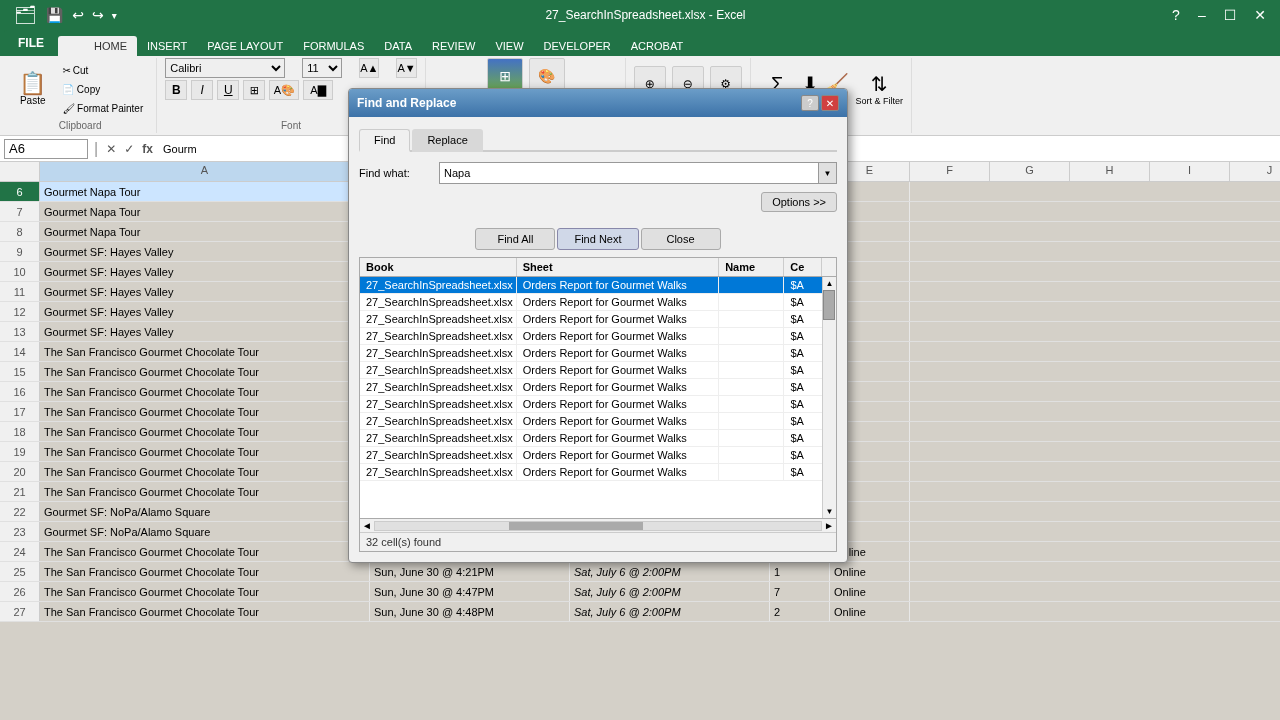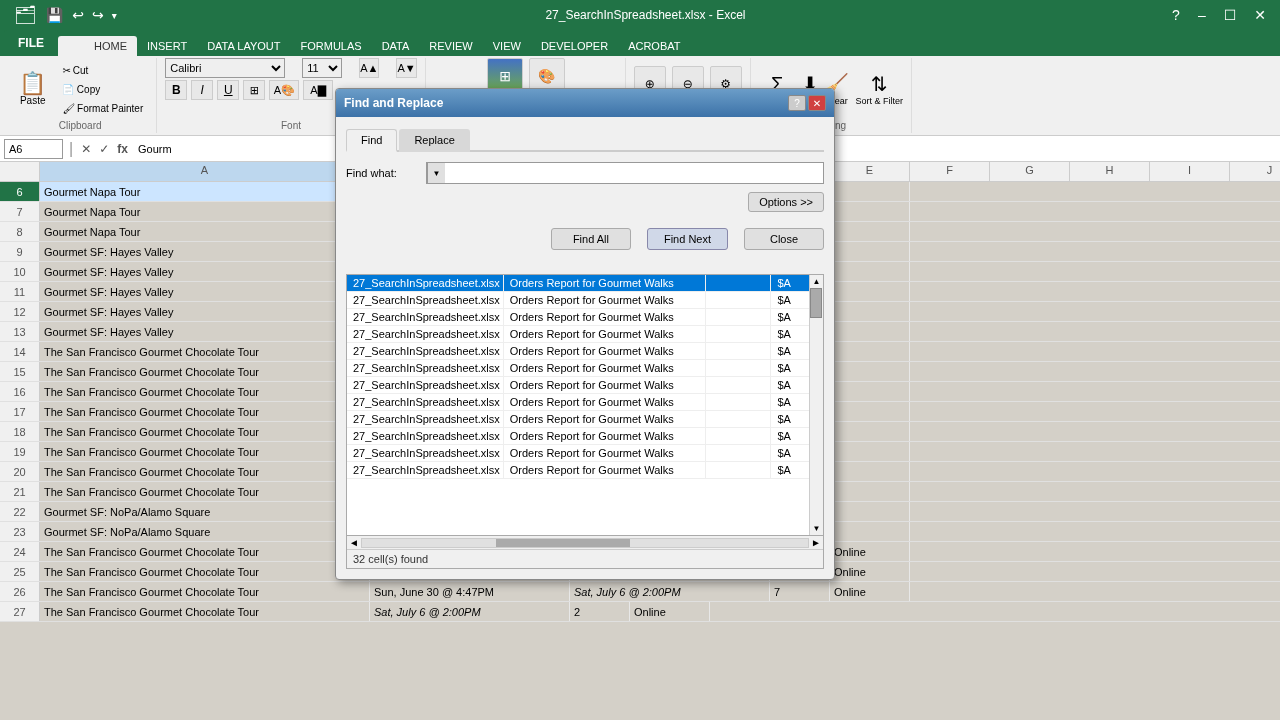--- a/index.html
+++ b/index.html
@@ -99,24 +99,24 @@
     .formula-bar {
       background: #fff;
       border-bottom: 1px solid #ccc;
       display: flex;
       align-items: center;
       height: 26px;
       padding: 0 4px;
       gap: 4px;
     }
     .name-box {
-      width: 59px;
+      width: 84px;
       border: 1px solid #999;
       padding: 1px 4px;
-      font-size: 11px;
+      font-size: 13px;
       height: 20px;
     }
     .formula-bar-sep { color: #999; font-size: 16px; margin: 0 2px; }
     .formula-icon { cursor: pointer; color: #555; font-size: 12px; padding: 2px; }
     .formula-input {
       flex: 1;
       border: none;
       outline: none;
       font-size: 11px;
       padding: 1px 4px;
@@ -190,21 +190,21 @@
 
     
     .dialog-overlay {
       position: fixed;
       top: 0; left: 0; right: 0; bottom: 0;
       z-index: 100;
     }
     .dialog {
       position: absolute;
       top: 88px;
-      left: 335px;
+      left: 348px;
       width: 500px;
       background: #f0f0f0;
       border: 1px solid #888;
       border-radius: 4px;
       box-shadow: 3px 3px 10px rgba(0,0,0,0.4);
       z-index: 101;
     }
     .dialog-titlebar {
       background: linear-gradient(to bottom, #6b9dc8, #3c72a8);
       color: white;
@@ -301,23 +301,23 @@
       font-size: 11px;
       background: #e0e0e0;
       border: 1px solid #aaa;
       border-radius: 3px;
       cursor: pointer;
     }
 
     
     .action-btns {
       display: flex;
-      justify-content: flex-end;
-      gap: 16px;
-      margin-bottom: 24px;
+      justify-content: center;
+      gap: 2px;
+      margin-bottom: 7px;
     }
     .action-btn {
       padding: 4px 16px;
       font-size: 11px;
       background: #e0e0e0;
       border: 1px solid #aaa;
       border-radius: 3px;
       cursor: pointer;
       min-width: 80px;
     }
@@ -462,21 +462,21 @@
     <button class="title-bar-btn">–</button>
     <button class="title-bar-btn">☐</button>
     <button class="title-bar-btn">✕</button>
   </div>
 </div>
 
 <div class="ribbon-tabs">
   <button class="ribbon-tab file-tab">FILE</button>
   <div class="ribbon-tab active">HOME</div>
   <div class="ribbon-tab">INSERT</div>
-  <div class="ribbon-tab">DATA LAYOUT</div>
+  <div class="ribbon-tab">PAGE LAYOUT</div>
   <div class="ribbon-tab">FORMULAS</div>
   <div class="ribbon-tab">DATA</div>
   <div class="ribbon-tab">REVIEW</div>
   <div class="ribbon-tab">VIEW</div>
   <div class="ribbon-tab">DEVELOPER</div>
   <div class="ribbon-tab">ACROBAT</div>
 </div>
 
 <div class="ribbon">
 
@@ -786,20 +786,21 @@
         <div class="row-num">26</div>
         <div class="sheet-cell col-a">The San Francisco Gourmet Chocolate Tour</div>
         <div class="sheet-cell col-b">Sun, June 30 @ 4:47PM</div>
         <div class="sheet-cell col-c">Sat, July 6 @ 2:00PM</div>
         <div class="sheet-cell col-d">7</div>
         <div class="sheet-cell col-e">Online</div>
       </div>
       <div class="sheet-row">
         <div class="row-num">27</div>
         <div class="sheet-cell col-a">The San Francisco Gourmet Chocolate Tour</div>
+        <div class="sheet-cell col-b">Sun, June 30 @ 4:48PM</div>
         <div class="sheet-cell col-c">Sat, July 6 @ 2:00PM</div>
         <div class="sheet-cell col-d">2</div>
         <div class="sheet-cell col-e">Online</div>
       </div>
     </div>
 </div>
 
 <div class="dialog-overlay">
   <div class="dialog">
 
@@ -814,36 +815,44 @@
     <div class="dialog-body">
 
       <div class="dialog-tabs">
         <div class="dialog-tab active">Find</div>
         <div class="dialog-tab">Replace</div>
       </div>
 
       <div class="find-row">
         <span class="find-label">Find what:</span>
         <div class="find-input-wrapper">
+          <input class="find-input" value="Napa" readonly="" style="">
           <div class="find-dropdown-btn">▼</div>
         </div>
       </div>
 
       <div class="options-row">
         <button class="options-btn">Options &gt;&gt;</button>
       </div>
 
       <div class="action-btns">
         <button class="action-btn">Find All</button>
         <button class="action-btn" style="background:#d0d8e8;border-color:#88a;">Find Next</button>
         <button class="action-btn">Close</button>
       </div>
 
       <div class="results-wrapper">
 
+        <div class="results-header">
+          <div class="results-th th-book">Book</div>
+          <div class="results-th th-sheet">Sheet</div>
+          <div class="results-th th-name">Name</div>
+          <div class="results-th th-cell">Ce</div>
+          <div style="width:14px;flex-shrink:0;"></div>
+        </div>
 
         <div class="results-main">
 
           <div style="flex:1;overflow-y:auto;" id="results-body">
           <div class="results-row selected">
                 <div class="results-td td-book">27_SearchInSpreadsheet.xlsx</div>
                 <div class="results-td td-sheet">Orders Report for Gourmet Walks</div>
                 <div class="results-td td-name"></div>
                 <div class="results-td td-cell">$A</div>
               </div>

